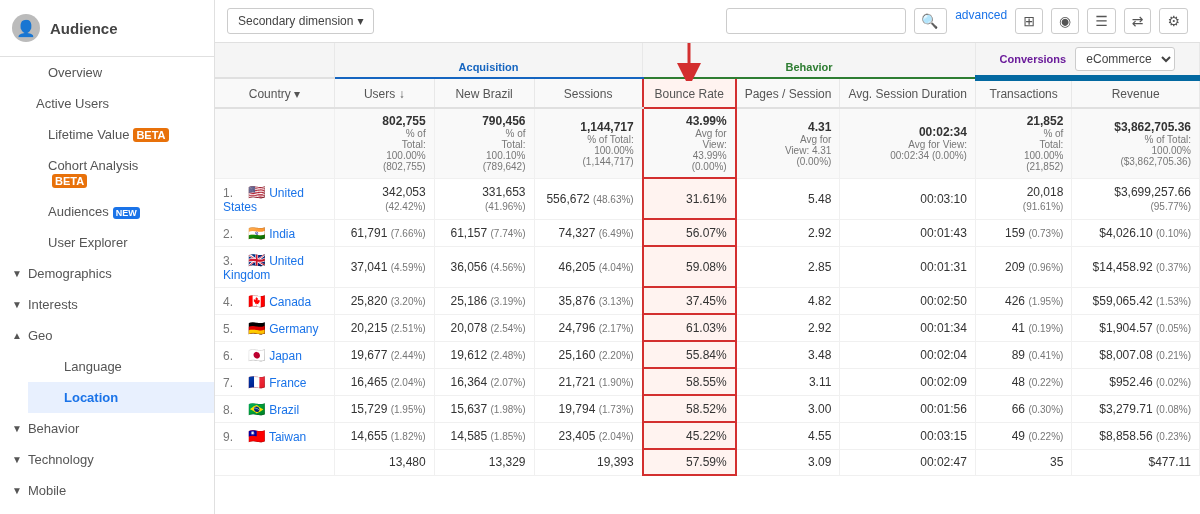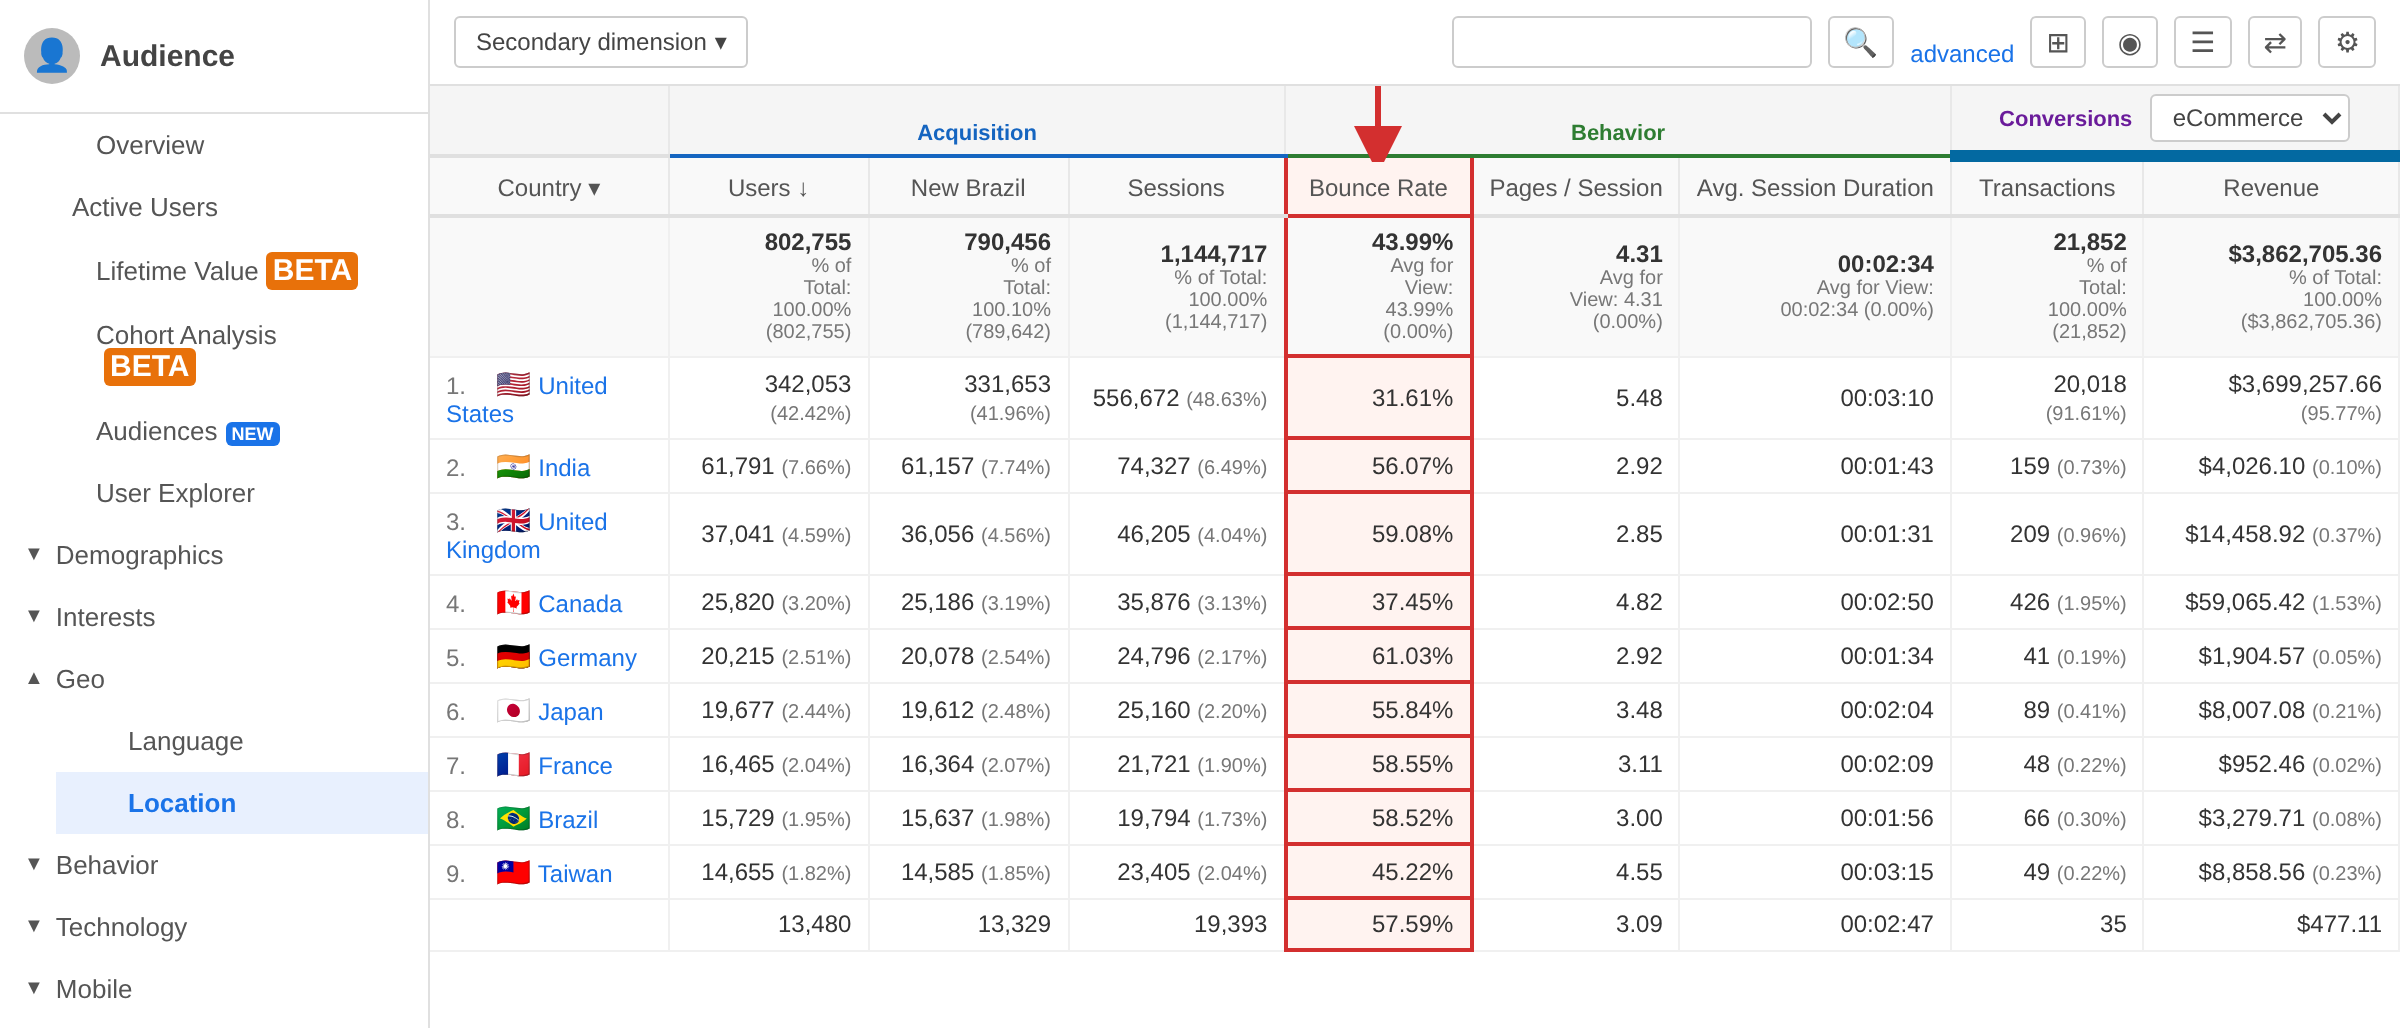--- a/index.html
+++ b/index.html
@@ -7,28 +7,28 @@
 
     
     .sidebar { width: 215px; background: #fff; border-right: 1px solid #e0e0e0; display: flex; flex-direction: column; overflow-y: auto; flex-shrink: 0; }
     .sidebar-header { display: flex; align-items: center; padding: 14px 12px; border-bottom: 1px solid #e0e0e0; }
     .sidebar-header-icon { width: 28px; height: 28px; background: #bbb; border-radius: 50%; margin-right: 10px; display: flex; align-items: center; justify-content: center; color: #fff; font-size: 16px; }
     .sidebar-header-title { font-size: 15px; font-weight: bold; color: #444; }
     .sidebar-item { padding: 8px 16px 8px 20px; color: #555; cursor: pointer; font-size: 13px; margin-left: 28px; }
     .sidebar-item.active { background: #e8f0fe; color: #1a73e8; font-weight: bold; }
     .sidebar-section { padding: 8px 12px 8px 12px; color: #555; cursor: pointer; font-size: 13px; display: flex; align-items: center; }
     .sidebar-section .arrow { margin-right: 6px; font-size: 10px; }
-    .badge { font-size: 15px; background: #e8710a; color: #fff; border-radius: 3px; padding: 1px 3px; margin-left: 4px; font-weight: bold; }
+    .badge { font-size: 11px; background: #e8710a; color: #fff; border-radius: 3px; padding: 1px 3px; margin-left: 4px; font-weight: bold; }
     .badge-new { font-size: 9px; background: #1a73e8; color: #fff; border-radius: 3px; padding: 1px 3px; margin-left: 4px; font-weight: bold; }
 
     
     .main { flex: 1; display: flex; flex-direction: column; overflow: hidden; }
 
     
-    .toolbar { background: #fff; border-bottom: 1px solid #e0e0e0; padding: 8px 12px; display: flex; align-items: flex-end; gap: 8px; }
+    .toolbar { background: #fff; border-bottom: 1px solid #e0e0e0; padding: 8px 12px; display: flex; align-items: flex-start; gap: 8px; }
     .secondary-dim-btn { border: 1px solid #ccc; background: #fff; padding: 5px 10px; border-radius: 3px; cursor: pointer; font-size: 12px; color: #444; display: flex; align-items: center; gap: 4px; }
     .toolbar-spacer { flex: 1; }
     .search-box { border: 1px solid #ccc; padding: 5px 8px; border-radius: 3px; font-size: 12px; width: 180px; }
     .advanced-link { color: #1a73e8; font-size: 12px; cursor: pointer; }
     .toolbar-icon-btn { border: 1px solid #ccc; background: #fff; padding: 4px 7px; border-radius: 3px; cursor: pointer; font-size: 14px; color: #555; }
 
     
     .table-area { flex: 1; overflow: auto; background: #fff; }
     table { width: 100%; border-collapse: collapse; font-size: 12px; }
     thead tr { background: #f9f9f9; }

